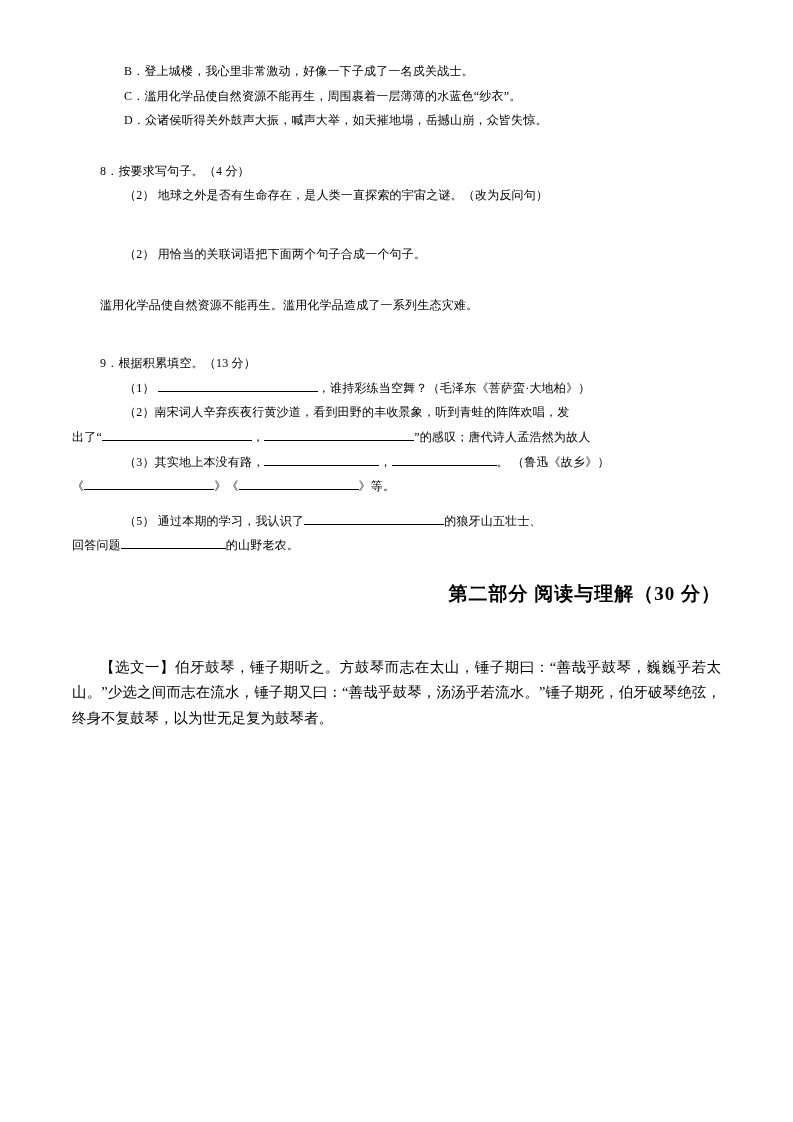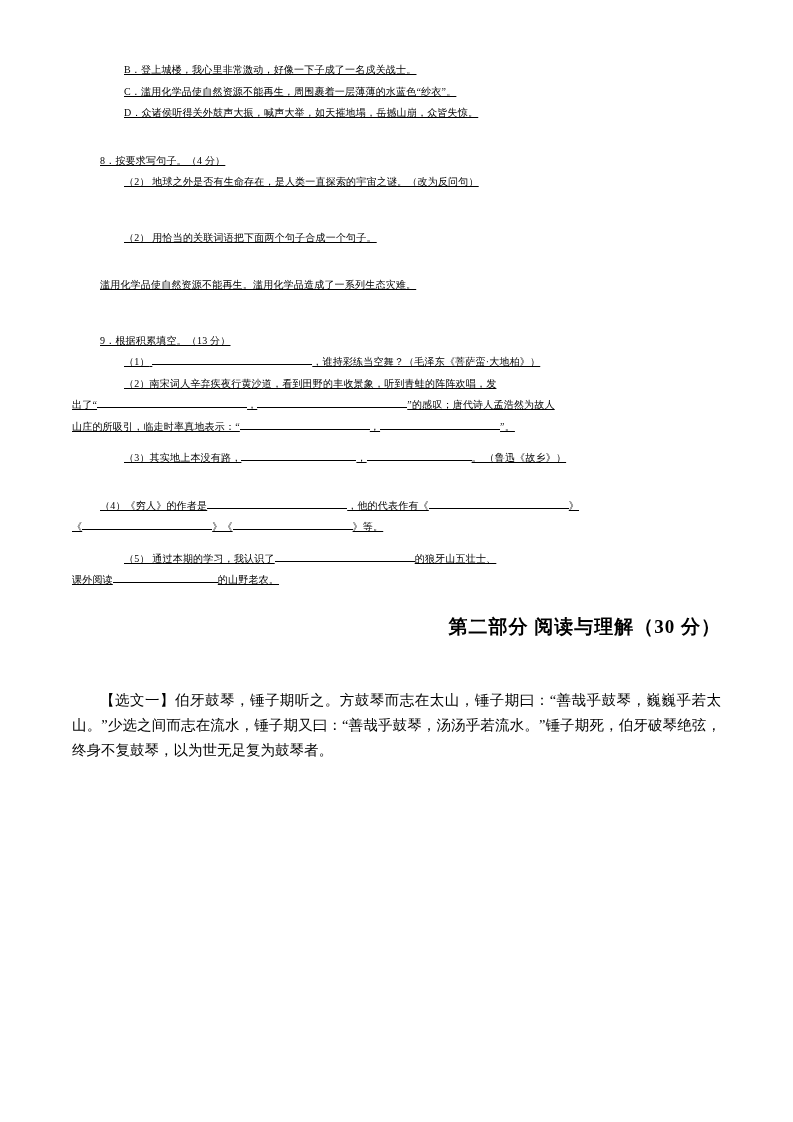--- a/index.html
+++ b/index.html
@@ -16,25 +16,24 @@
     overflow: hidden;
   }
   .page {
     position: relative;
     width: 793px;
     height: 1122px;
     box-sizing: border-box;
     padding: 62px 72px 40px 72px;
   }
   .line {
-    font-size: 10px;
+    font-size: 12px;
     line-height: 1.55;
     margin: 0 0 6px 0;
     letter-spacing: 0.2px;
-    text-decoration: underline;
   }
   .indent2 { text-indent: 0; padding-left: 28px; margin-top: 32px; }
   .indent3 { text-indent: 0; padding-left: 52px; }
   .flush { padding-left: 0; }
   .gap-sm { margin-bottom: 16px; }
   .gap-lg { margin-bottom: 40px; }
   .blank {
     display: inline-block;
     border-bottom: 1px solid #000;
     vertical-align: baseline;
@@ -85,40 +84,34 @@
 
   <p class="line indent3">
     <span>（1）</span>
     <span class="blank b-160"></span><span>，谁持彩练当空舞？（毛泽东《菩萨蛮·大地柏》）</span>
   </p>
 
   <p class="line indent3">（2）南宋词人辛弃疾夜行黄沙道，看到田野的丰收景象，听到青蛙的阵阵欢唱，发</p>
   <p class="line flush">
     <span>出了“</span><span class="blank b-150"></span><span>，</span><span class="blank b-150"></span><span>”的感叹；唐代诗人孟浩然为故人</span>
   </p>
-  <p class="line flush gap-sm">
-    <span>山庄的所吸引，临走时率真地表示：“</span><span class="blank b-130"></span><span>，</span><span class="blank b-120"></span><span>”。</span>
-  </p>
 
   <p class="line indent3">
     <span>（3）其实地上本没有路，</span><span class="blank b-115"></span><span>，</span><span class="blank b-105"></span><span>。 （鲁迅《故乡》）</span>
   </p>
 
-  <p class="line indent2">
-    <span>（4）《穷人》的作者是</span><span class="blank b-140"></span><span>，他的代表作有《</span><span class="blank b-140"></span><span>》</span>
-  </p>
   <p class="line flush gap-sm">
     <span>《</span><span class="blank b-130"></span><span>》《</span><span class="blank b-120"></span><span>》等。</span>
   </p>
 
   <p class="line indent3">
     <span>（5） 通过本期的学习，我认识了</span><span class="blank b-140"></span><span>的狼牙山五壮士、</span>
   </p>
   <p class="line flush">
-    <span>课外阅读</span><span class="blank b-105"></span><span>的山野老农。</span>
+    <span>回答问题</span><span class="blank b-105"></span><span>的山野老农。</span>
   </p>
 
   <h2 class="section-title">第二部分 阅读与理解（30 分）</h2>
 
 
   <p class="reading-body">
     <span class="first">【选文一】伯牙鼓琴，锤子期听之。方鼓琴而志在太山，锤子期曰：“善哉乎鼓琴，巍巍乎若太山。”少选之间而志在流水，锤子期又曰：“善哉乎鼓琴，汤汤乎若流水。”锤子期死，伯牙破琴绝弦，终身不复鼓琴，以为世无足复为鼓琴者。</span>
   </p>
 
 </div>

